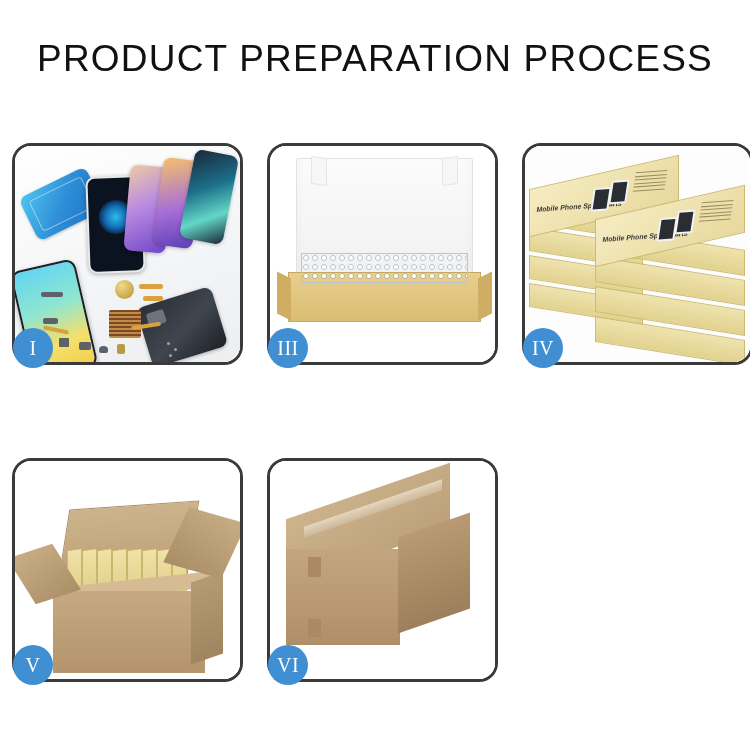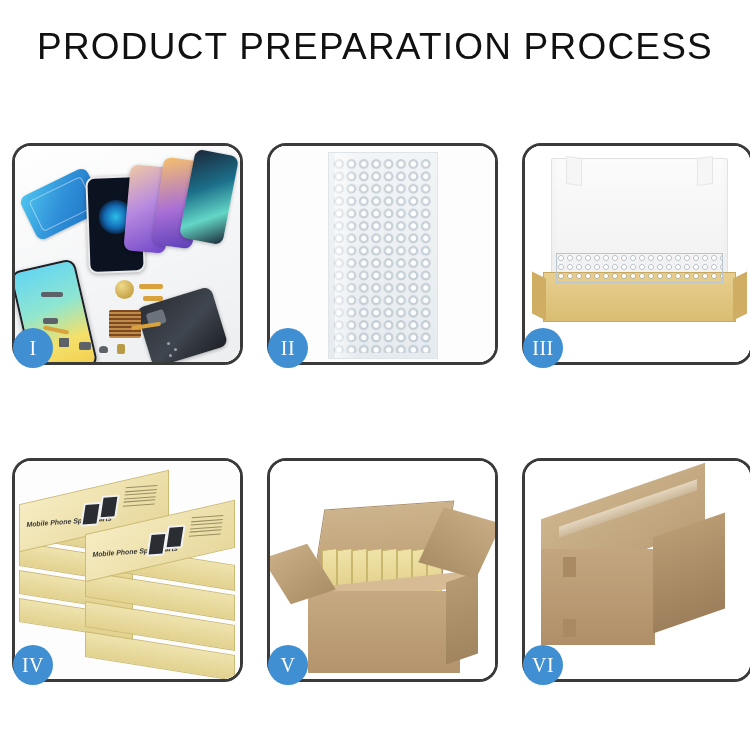--- a/index.html
+++ b/index.html
@@ -20,21 +20,21 @@
     padding-top: 28px;
     text-align: center;
   }
   #page-title {
     font-family: "Liberation Sans", sans-serif;
     font-size: 37px;
     letter-spacing: 1.2px;
     color: #111111;
     font-weight: 400;
     line-height: 1.05;
-    margin: 0;
+    margin: 12px;
     white-space: nowrap;
   }
   #page-subtitle {
     font-family: "Liberation Sans", sans-serif;
     font-size: 16.5px;
     color: #111111;
     margin: 10px 0 0 0;
     letter-spacing: 0.1px;
     white-space: nowrap;
   }
@@ -236,30 +236,20 @@
         <div class="flex-cable" style="left:58px;top:40px;width:30px;height:4px;transform:rotate(-9deg);"></div>
         <div class="flex-cable" style="left:-30px;top:44px;width:26px;height:4px;transform:rotate(12deg);"></div>
         <div class="screw" style="left:94px;top:58px;"></div>
         <div class="screw" style="left:101px;top:64px;"></div>
         <div class="screw" style="left:96px;top:70px;"></div>
       </div>
     </div>
     <div class="step-badge">I</div>
   </div>
 
-  <div class="step-panel">
-    <div class="panel-media">
-      <div class="p2-bg"></div>
-      <div class="wrap-sheet">
-        <div class="bubbles"></div>
-        <div class="wrap-gloss"></div>
-      </div>
-    </div>
-    <div class="step-badge">II</div>
-  </div>
 
   <div class="step-panel">
     <div class="panel-media">
       <div class="p3-bg"></div>
       <div class="p3-lid">
         <div class="p3-lid-tab-l"></div>
         <div class="p3-lid-tab-r"></div>
       </div>
       <div class="p3-tray">
         <div class="p3-side-l"></div>

